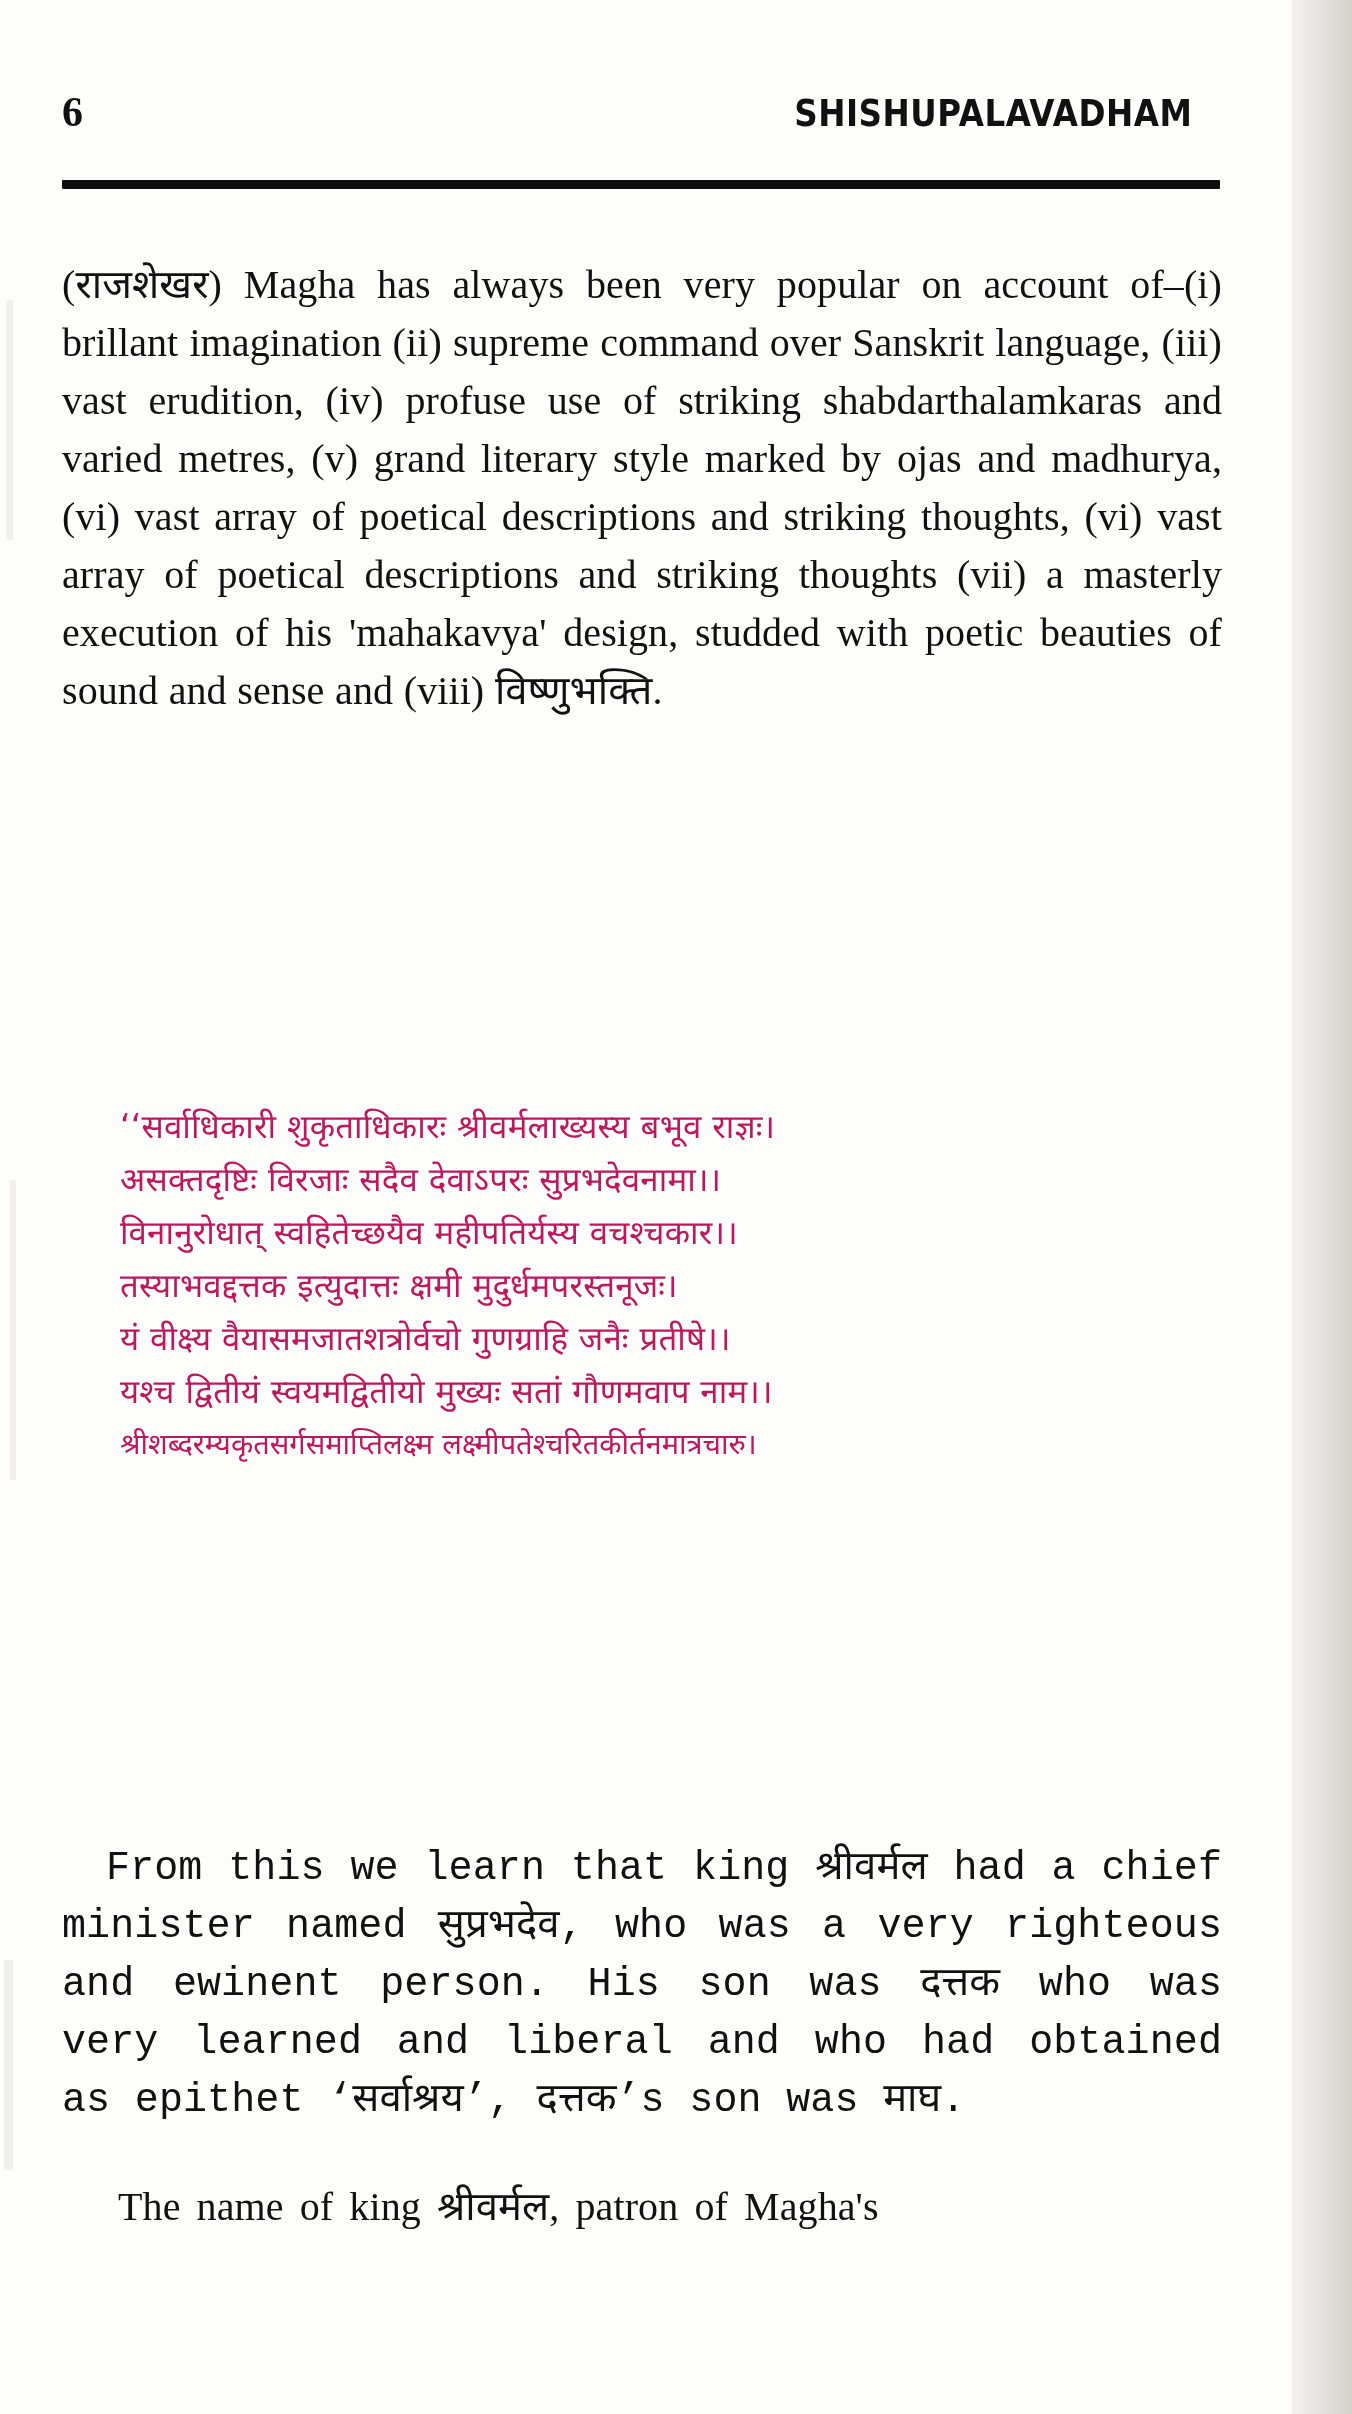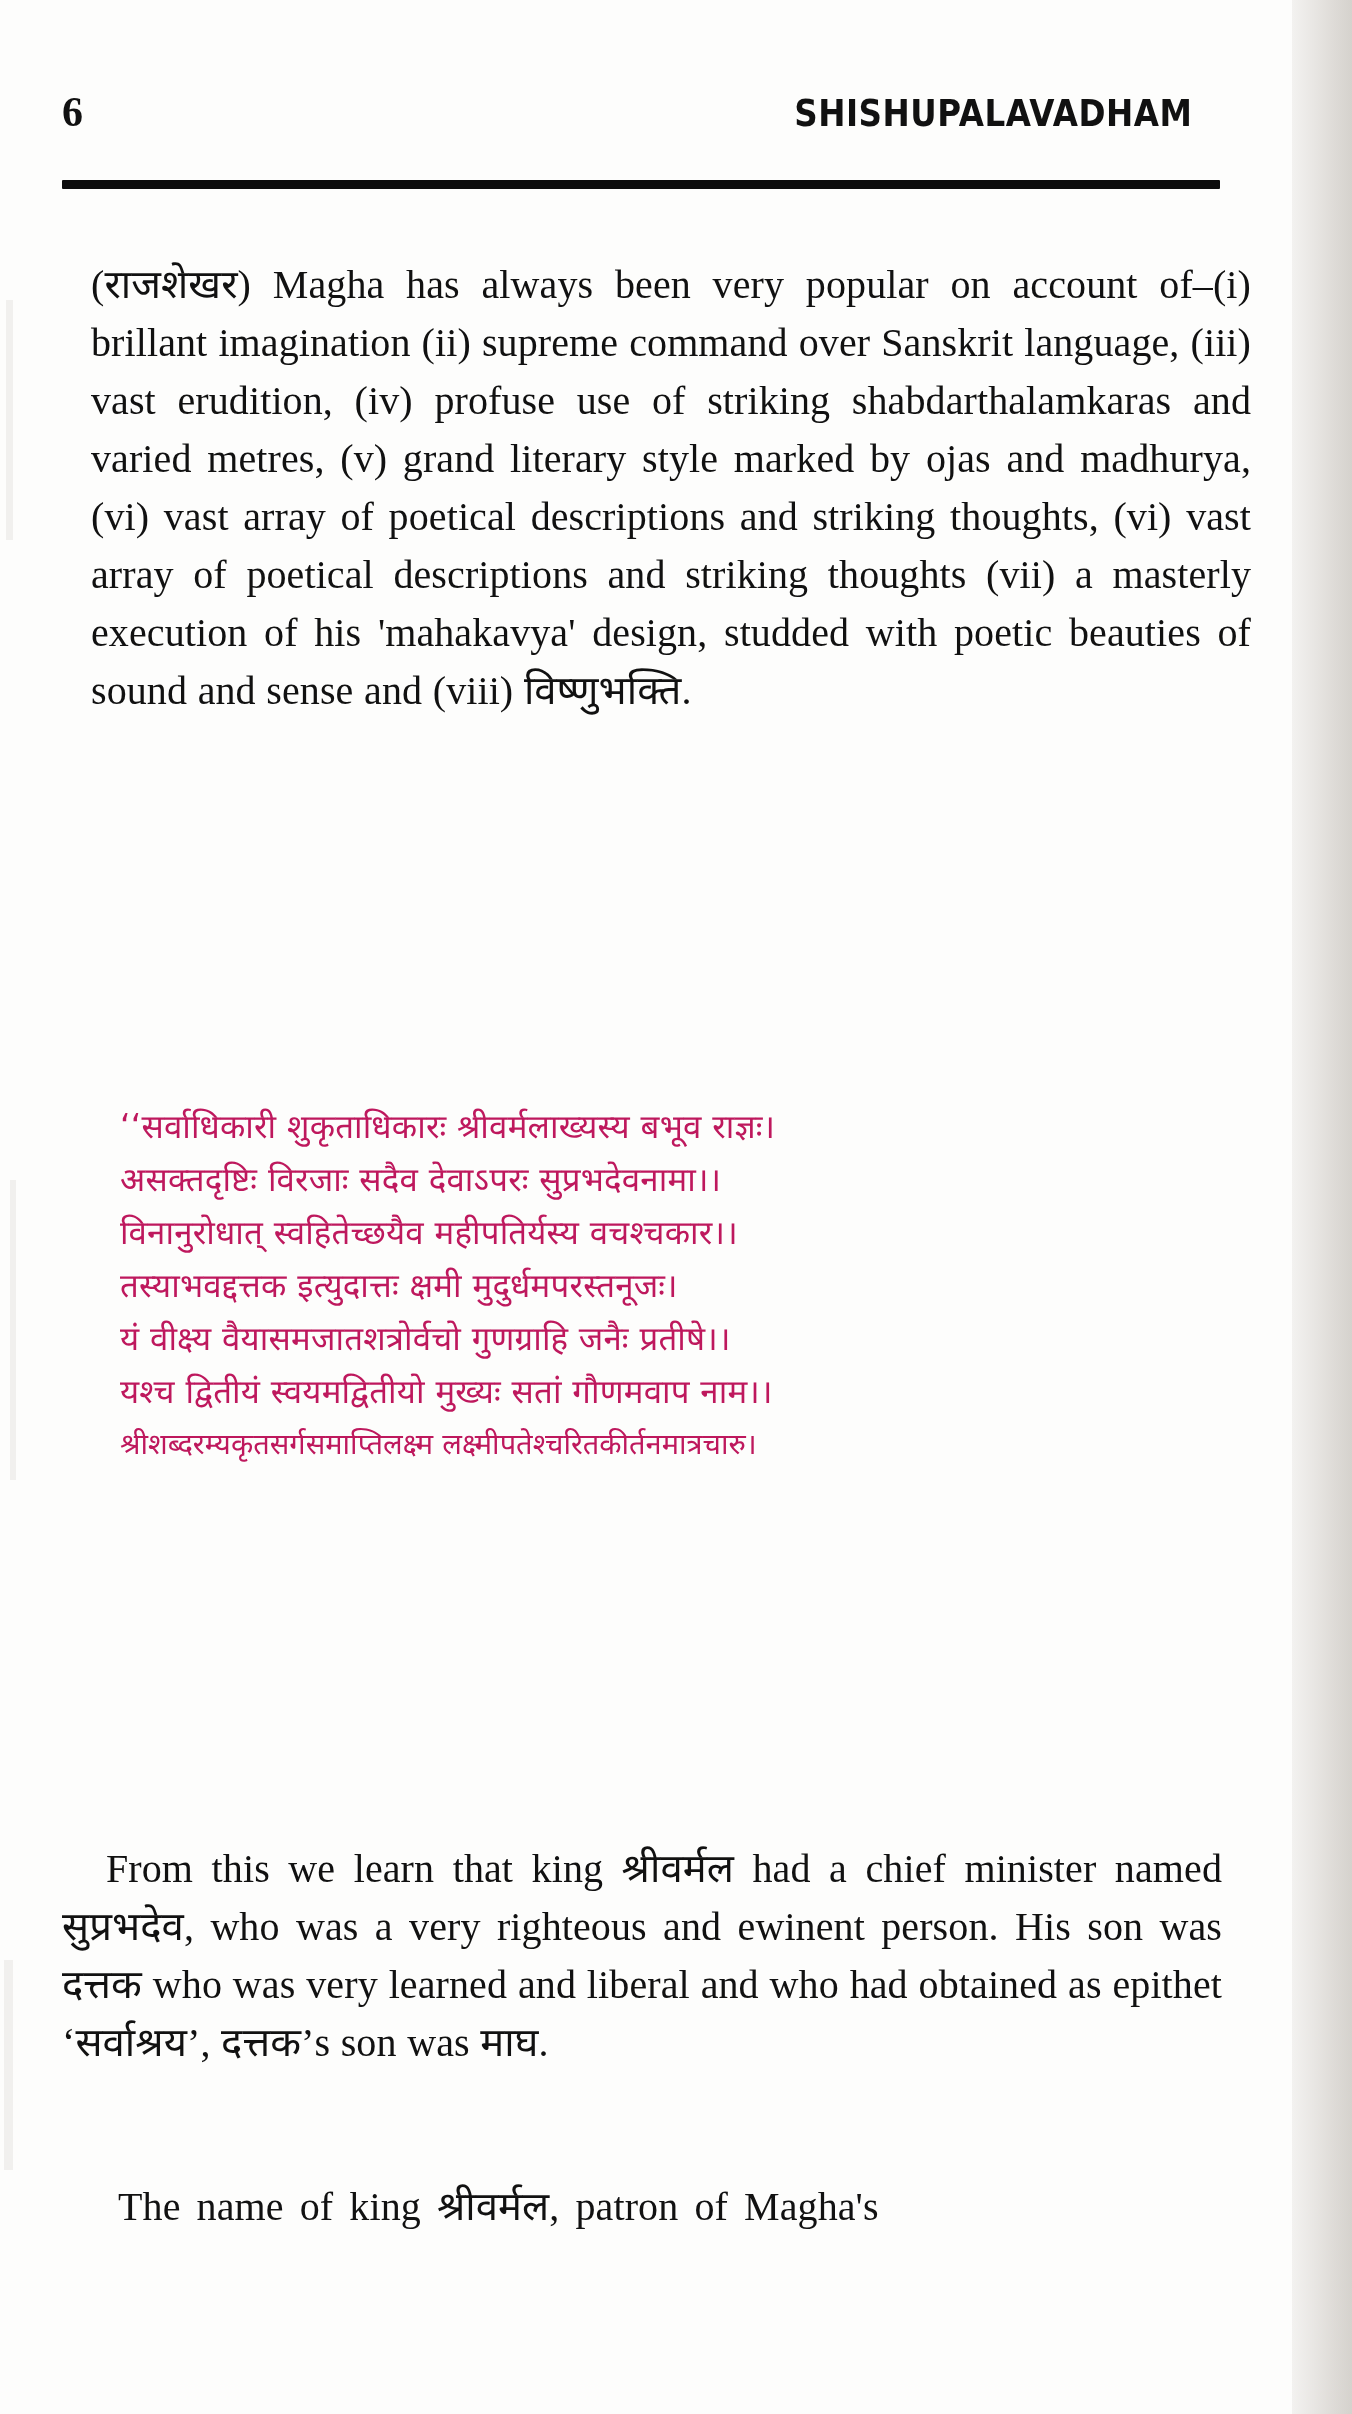--- a/index.html
+++ b/index.html
@@ -99,21 +99,20 @@
     word-spacing: .5px;
   }
   .bold-lead {
     font-weight: 700;
   }
 
   #para-intro {
     left: 62px;
     top: 216px;
     width: 1160px;
-    margin-left: 29px;
   }
   #section-heading-para {
     left: 62px;
     top: 790px;
     width: 1160px;
     text-indent: 44px;
   }
 
   
   #verse-block {
@@ -133,20 +132,21 @@
   .verse-line.small {
     font-size: 29px;
     letter-spacing: 0;
   }
 
   #para-after-verse {
     left: 62px;
     top: 1800px;
     width: 1160px;
     text-indent: 44px;
+    font-family: Liberation Mono, monospace;
   }
   #para-final {
     left: 62px;
     top: 2140px;
     width: 1160px;
     text-indent: 56px;
     margin-top: 38px;
   }
   #para-final .spaced {
     word-spacing: 6px;

